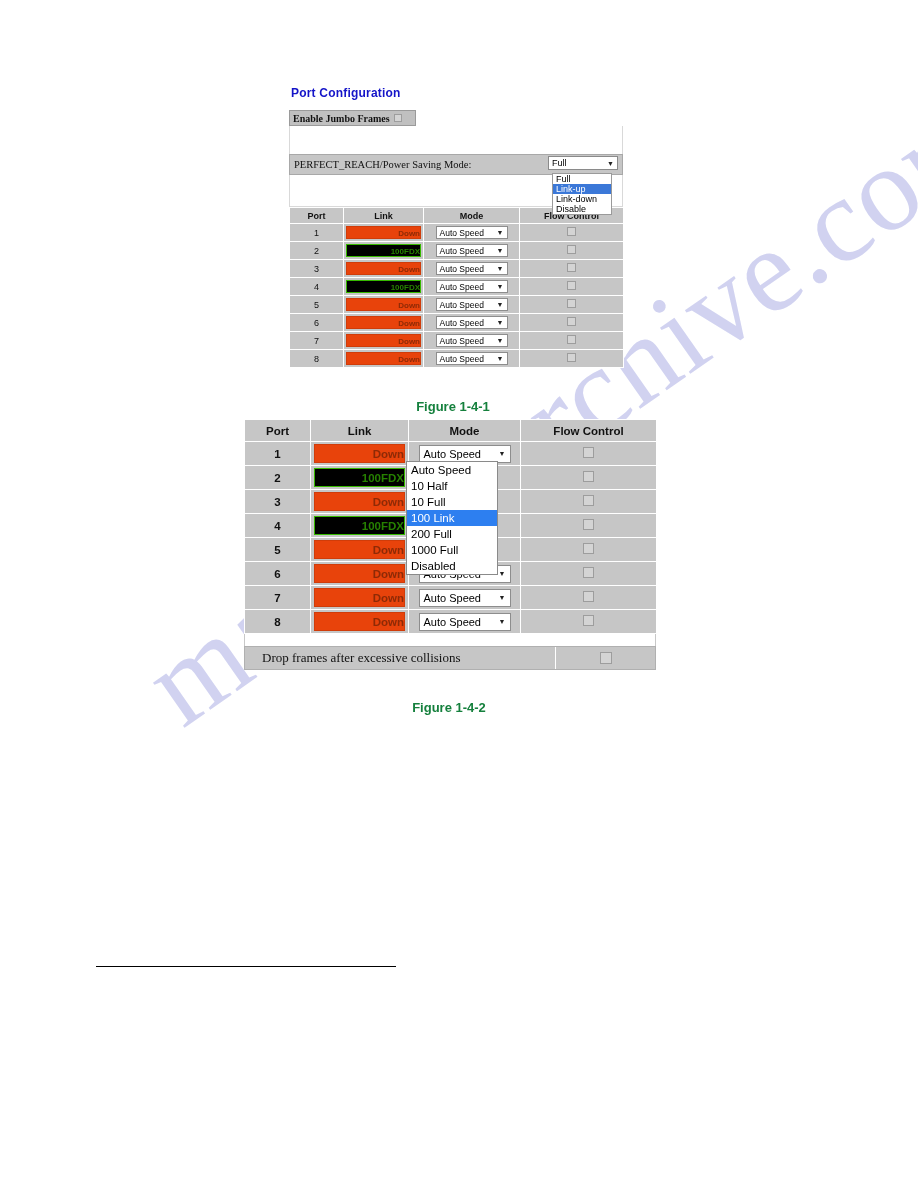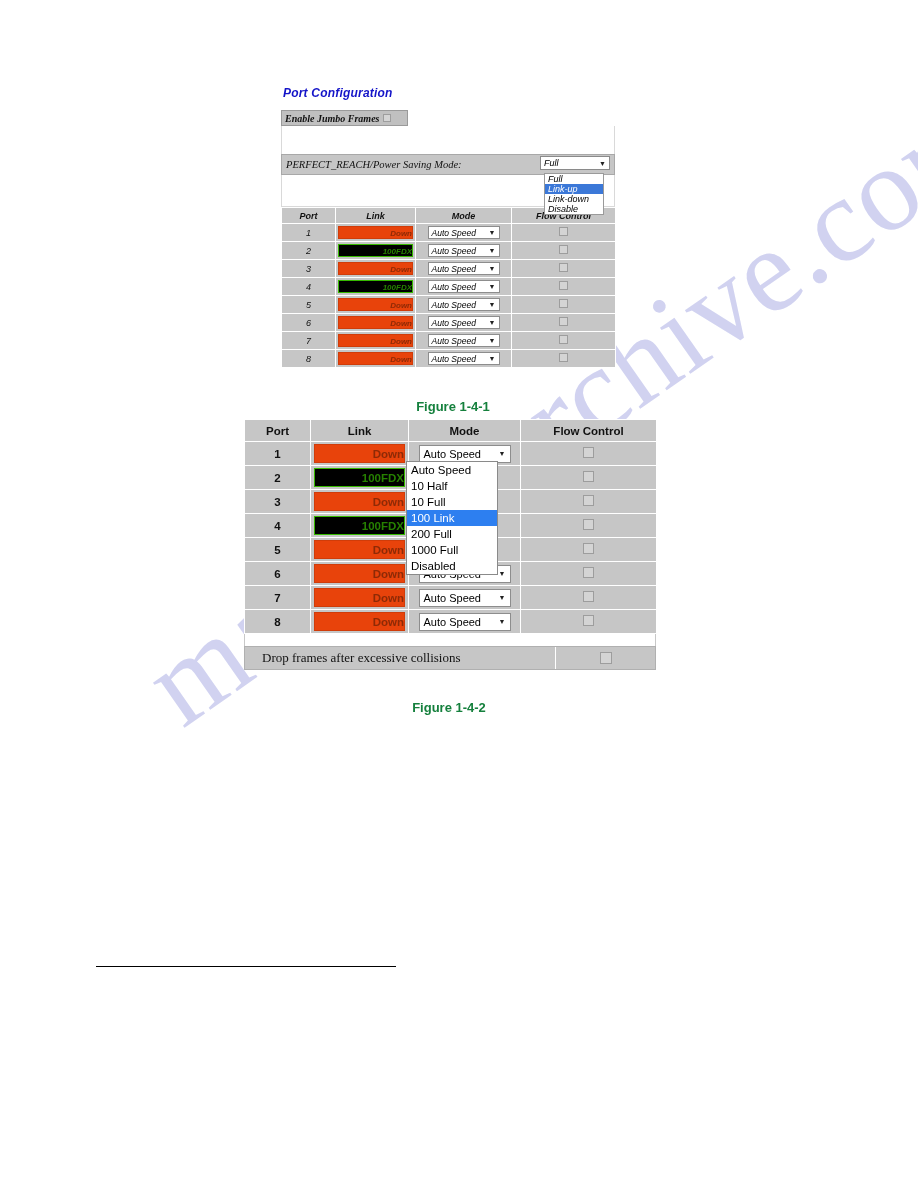--- a/index.html
+++ b/index.html
@@ -36,25 +36,24 @@
     opacity: .85;
     white-space: nowrap;
     transform: rotate(-35deg);
     transform-origin: left top;
     letter-spacing: 1px;
   }
 
   
   #fig1 {
     position: absolute;
-    left: 281px;
+    left: 289px;
     top: 86px;
     width: 334px;
     z-index: 10;
-    font-style: italic;
   }
   #fig1-title {
     color: #1414c8;
     font-family: "Liberation Sans", sans-serif;
     font-weight: bold;
     font-size: 12px;
     letter-spacing: .2px;
     margin: 0 0 10px 2px;
   }
   .jumbo-bar {

